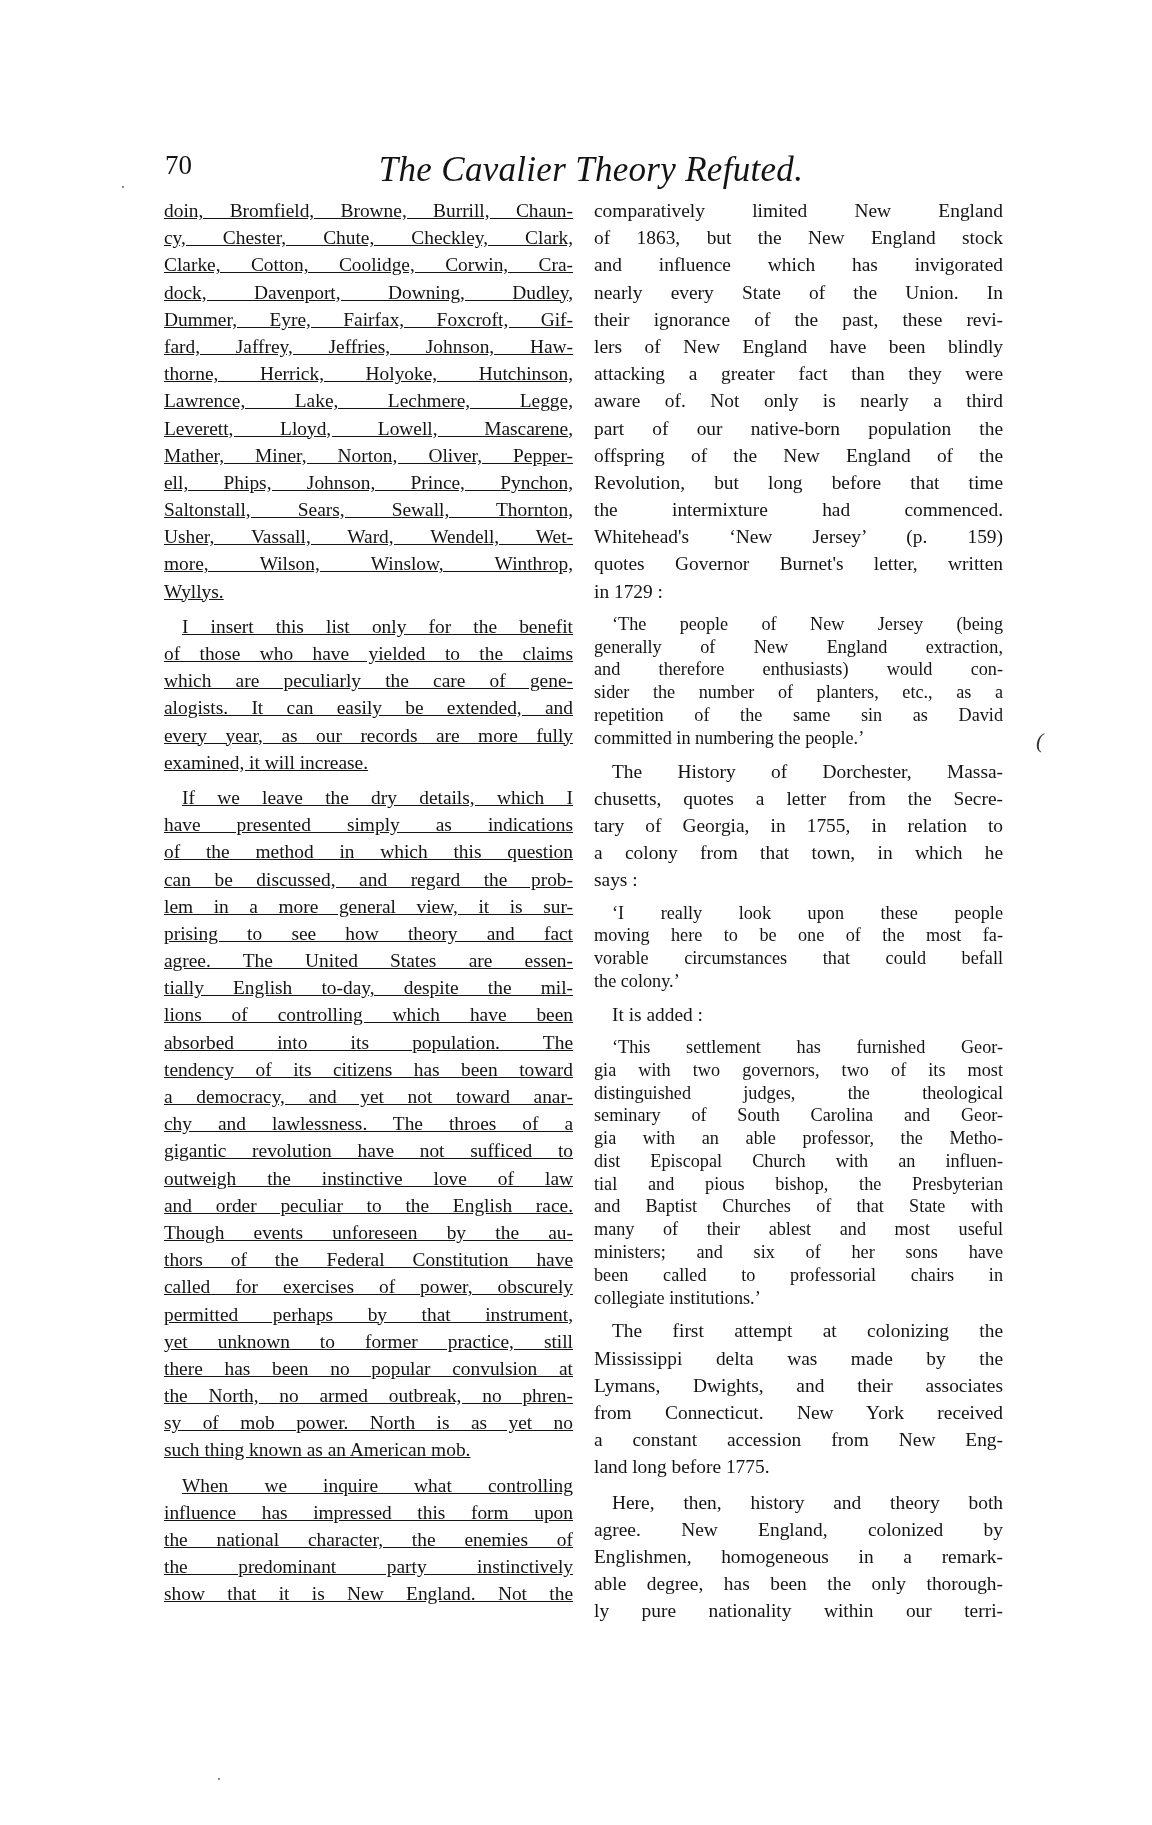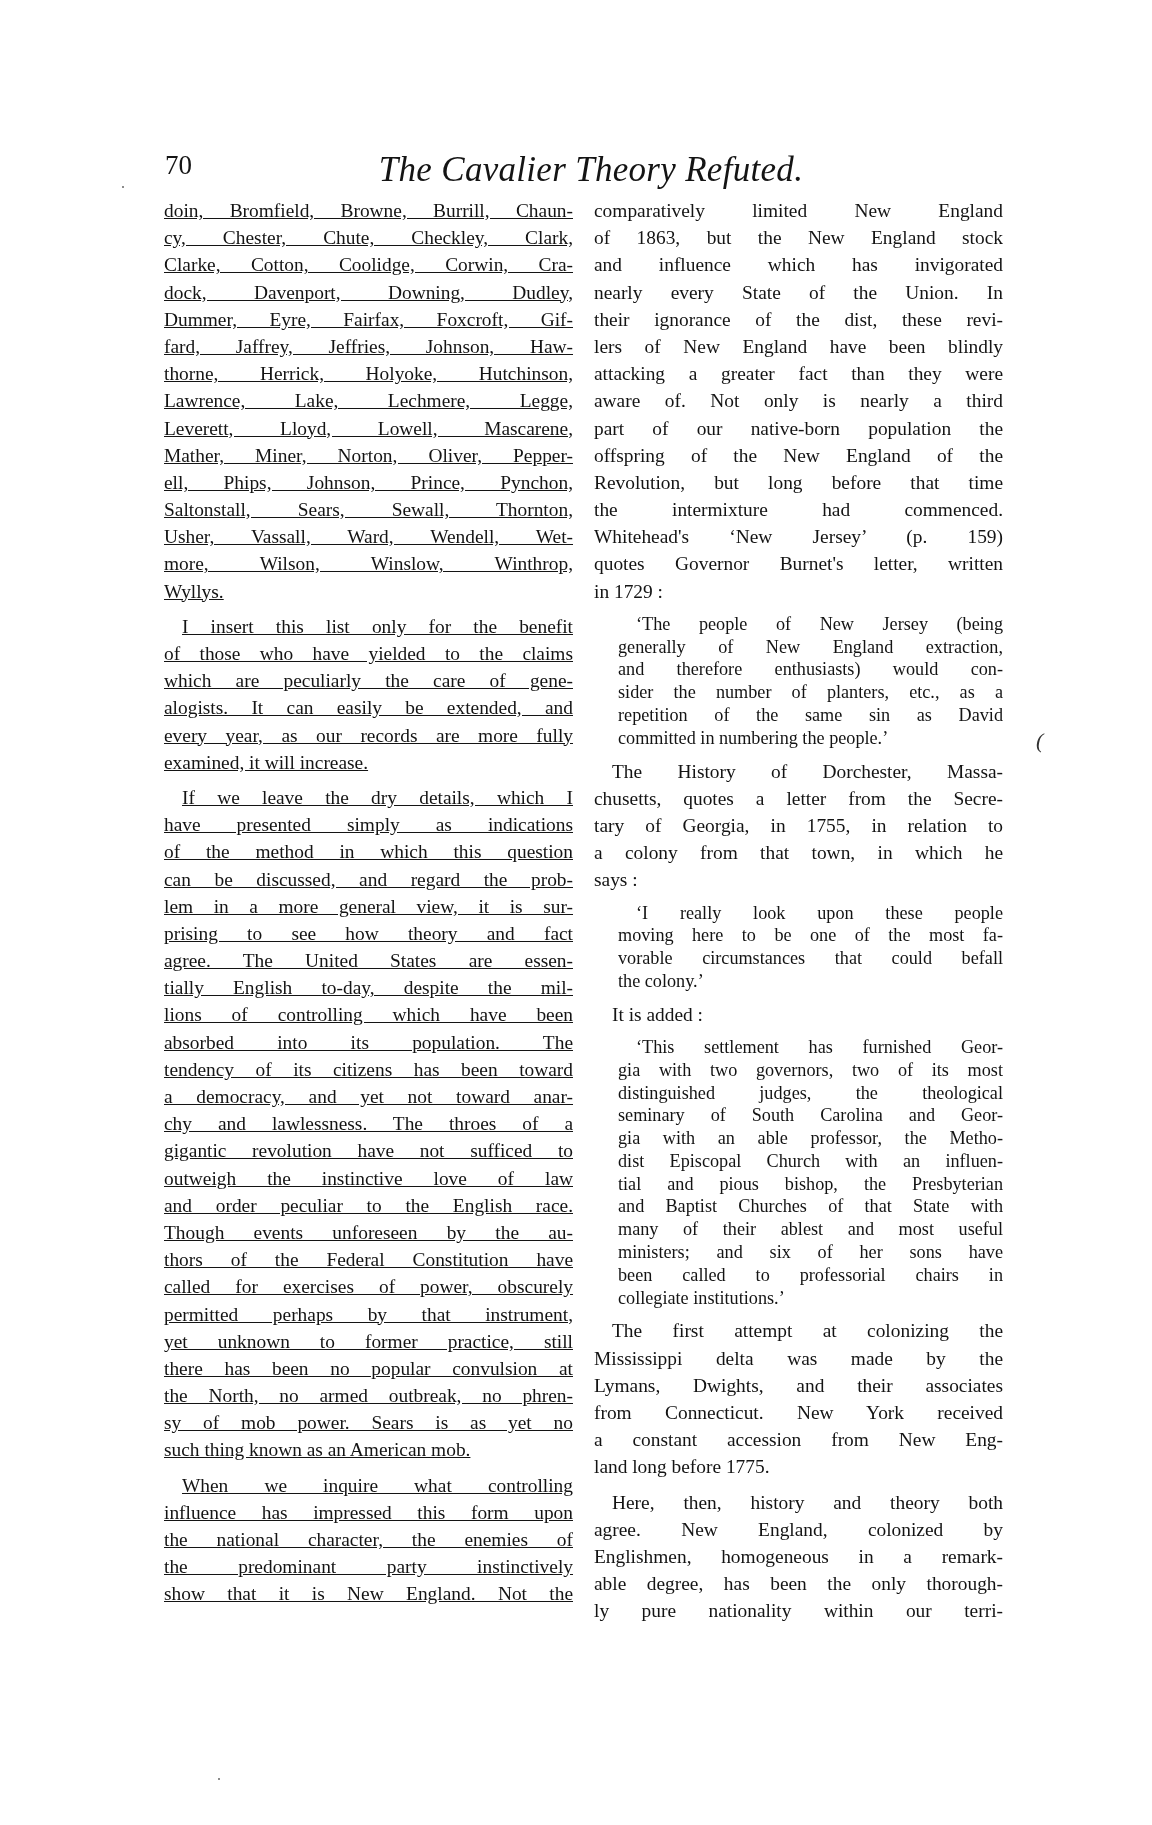--- a/index.html
+++ b/index.html
@@ -22,21 +22,21 @@
     position: absolute; top: 197px; width: 409px;
     font-size: 19.4px; line-height: 27.2px; text-align: justify;
   }
   .col-left { left: 164px; text-decoration: underline; }
   .col-right { left: 594px; }
   .line { display: block; text-align: justify; text-align-last: justify; white-space: nowrap; height: 27.2px; overflow: visible; }
   .line.last { text-align-last: left; }
   .para { margin: 0; }
   .para .line.first { padding-left: 18px; }
   .gap { height: 8px; }
-  .quote { font-size: 18.2px; margin-left: 24px; }
+  .quote { font-size: 18.2px; }
   .quote .line { height: 22.8px; line-height: 22.8px; }
   .margin-mark {
     position: absolute; left: 1036px; top: 728px; font-size: 22px; color: #333;
     font-style: italic;
   }
   .stray-dot { position: absolute; width: 2px; height: 2px; background: #666; border-radius: 1px; }
 </style>
 </head>
 <body>
 
@@ -90,39 +90,39 @@
       <span class="line">gigantic revolution have not sufficed to</span>
       <span class="line">outweigh the instinctive love of law</span>
       <span class="line">and order peculiar to the English race.</span>
       <span class="line">Though events unforeseen by the au-</span>
       <span class="line">thors of the Federal Constitution have</span>
       <span class="line">called for exercises of power, obscurely</span>
       <span class="line">permitted perhaps by that instrument,</span>
       <span class="line">yet unknown to former practice, still</span>
       <span class="line">there has been no popular convulsion at</span>
       <span class="line">the North, no armed outbreak, no phren-</span>
-      <span class="line">sy of mob power. Sears is as yet no</span>
+      <span class="line">sy of mob power. North is as yet no</span>
       <span class="line last">such thing known as an American mob.</span>
     </div>
     <div class="gap"></div>
     <div class="para">
       <span class="line first">When we inquire what controlling</span>
       <span class="line">influence has impressed this form upon</span>
       <span class="line">the national character, the enemies of</span>
       <span class="line">the predominant party instinctively</span>
       <span class="line">show that it is New England. Not the</span>
     </div>
   </div>
 <div class="column col-right" id="col-right">
     <div class="para">
       <span class="line">comparatively limited New England</span>
       <span class="line">of 1863, but the New England stock</span>
       <span class="line">and influence which has invigorated</span>
       <span class="line">nearly every State of the Union. In</span>
-      <span class="line">their ignorance of the dist, these revi-</span>
+      <span class="line">their ignorance of the past, these revi-</span>
       <span class="line">lers of New England have been blindly</span>
       <span class="line">attacking a greater fact than they were</span>
       <span class="line">aware of. Not only is nearly a third</span>
       <span class="line">part of our native-born population the</span>
       <span class="line">offspring of the New England of the</span>
       <span class="line">Revolution, but long before that time</span>
       <span class="line">the intermixture had commenced.</span>
       <span class="line">Whitehead's ‘New Jersey’ (p. 159)</span>
       <span class="line">quotes Governor Burnet's letter, written</span>
       <span class="line last">in 1729 :</span>

